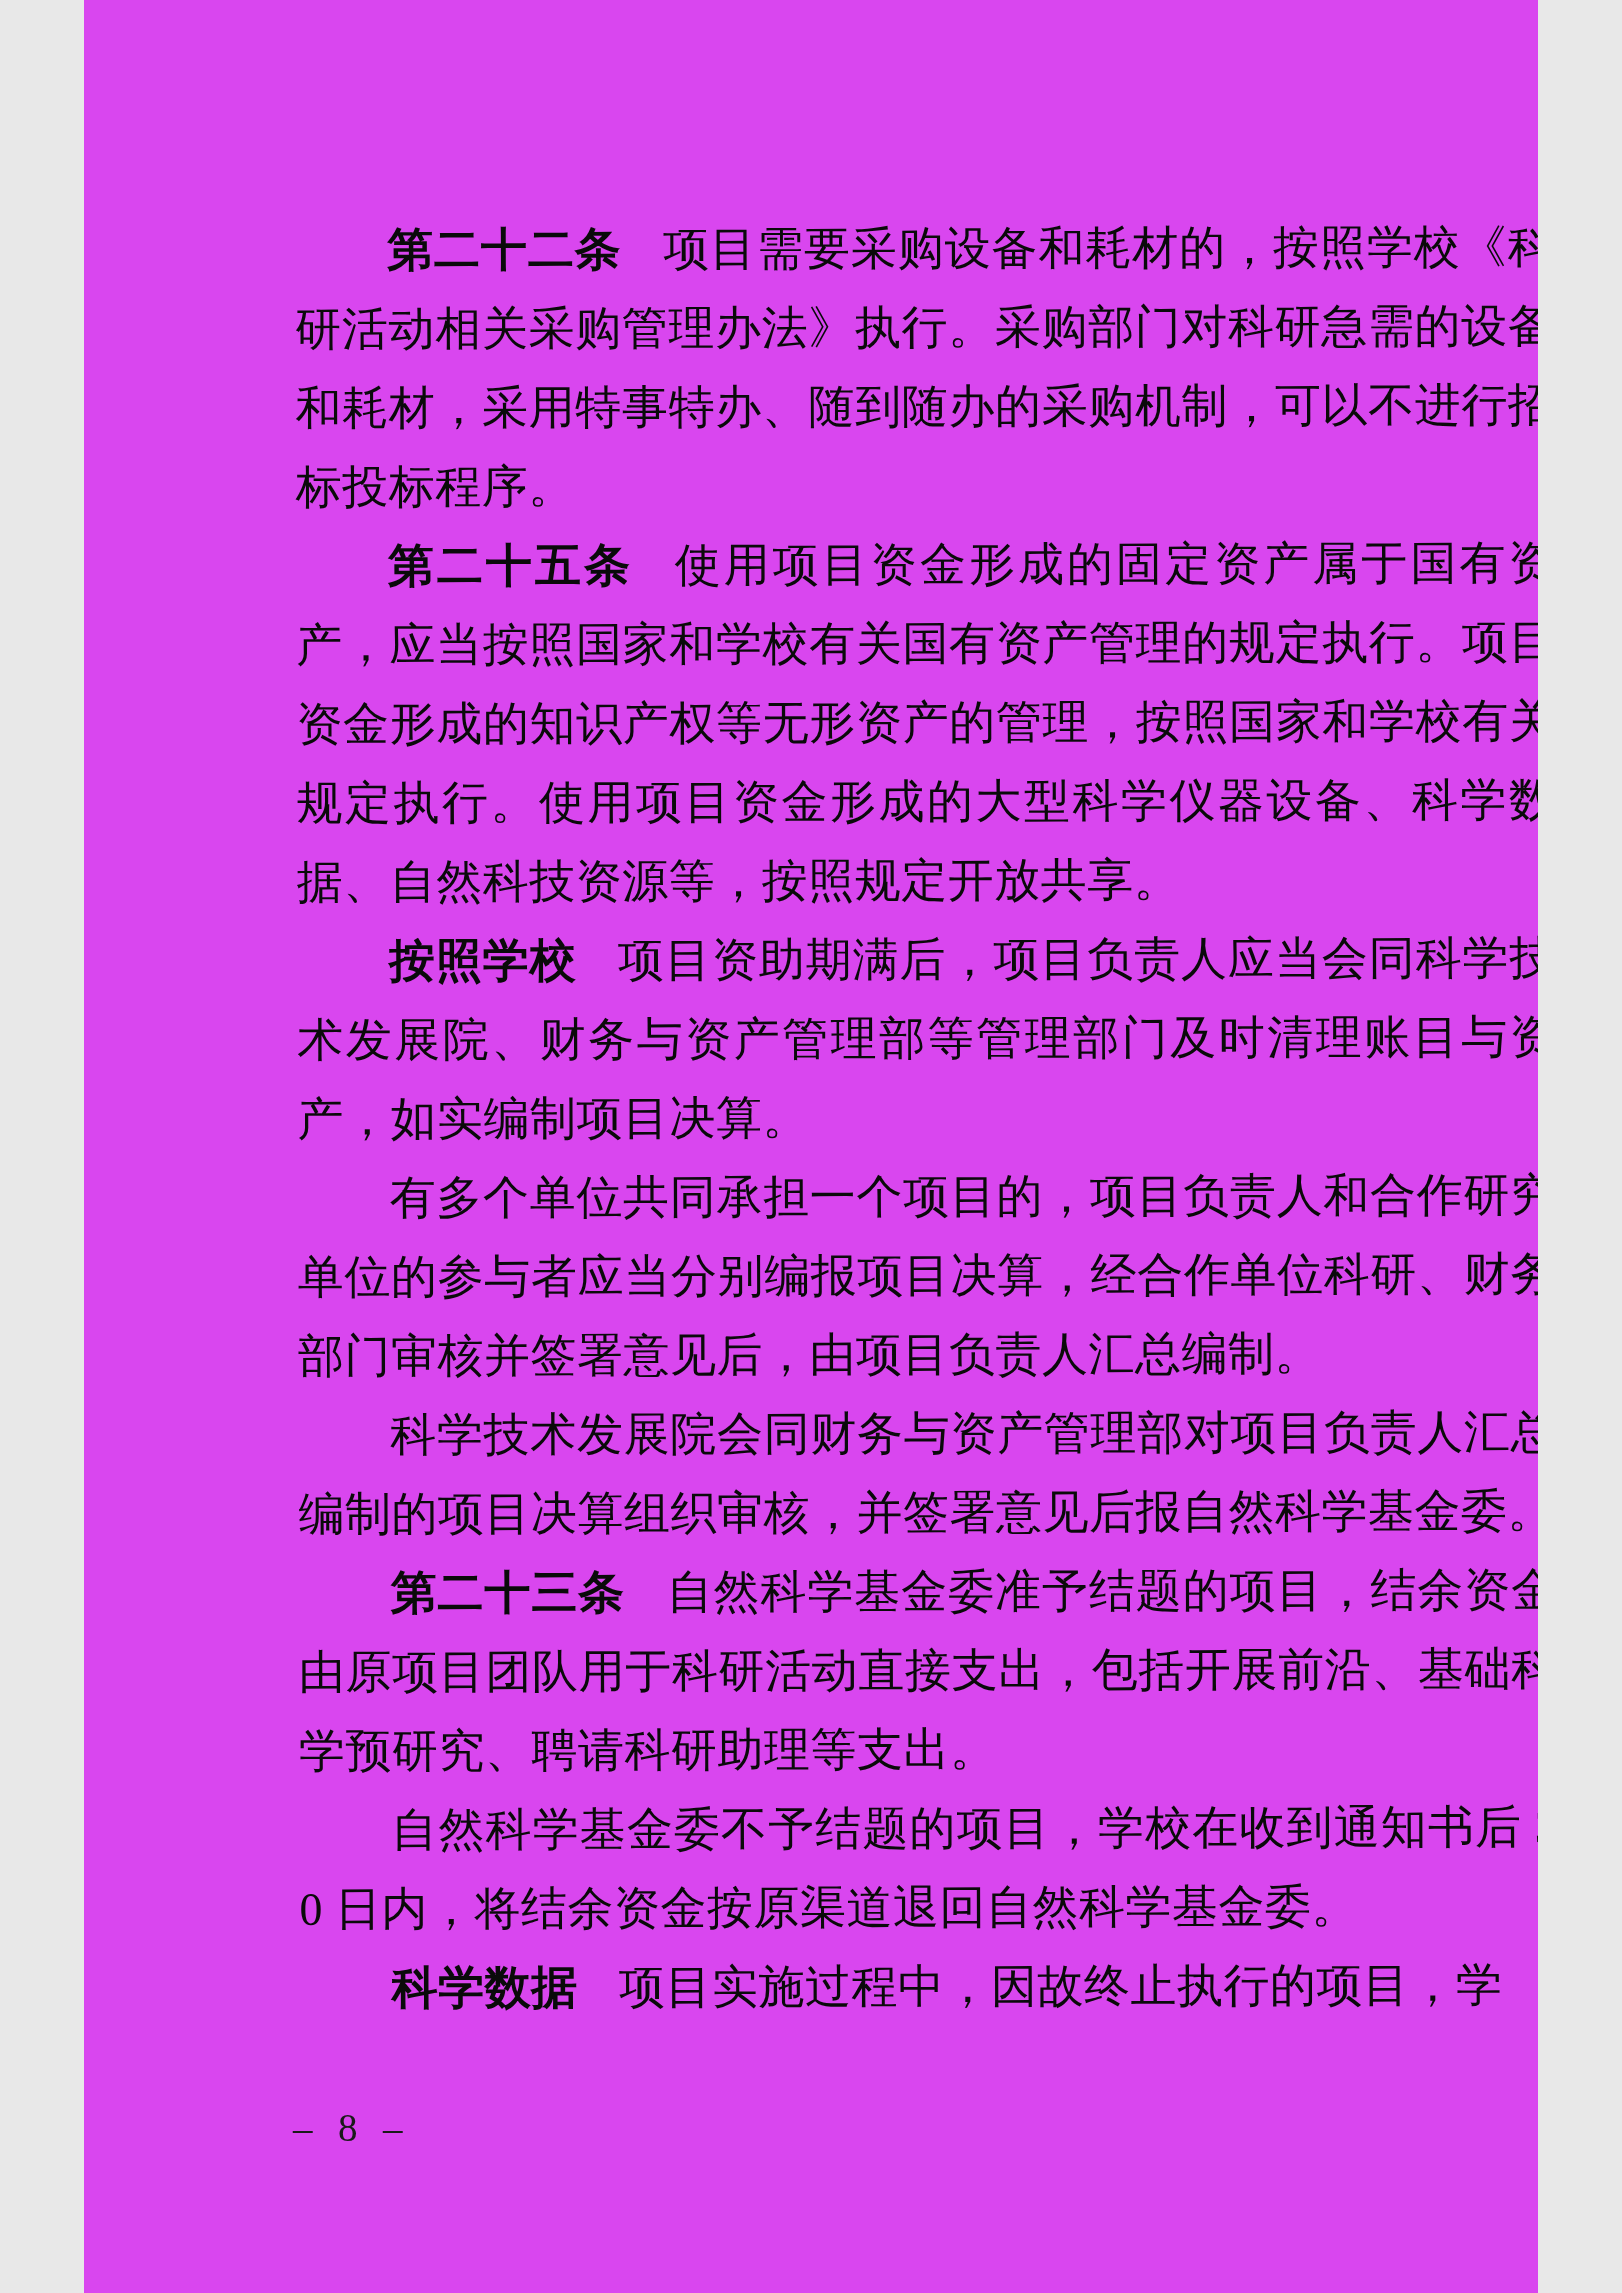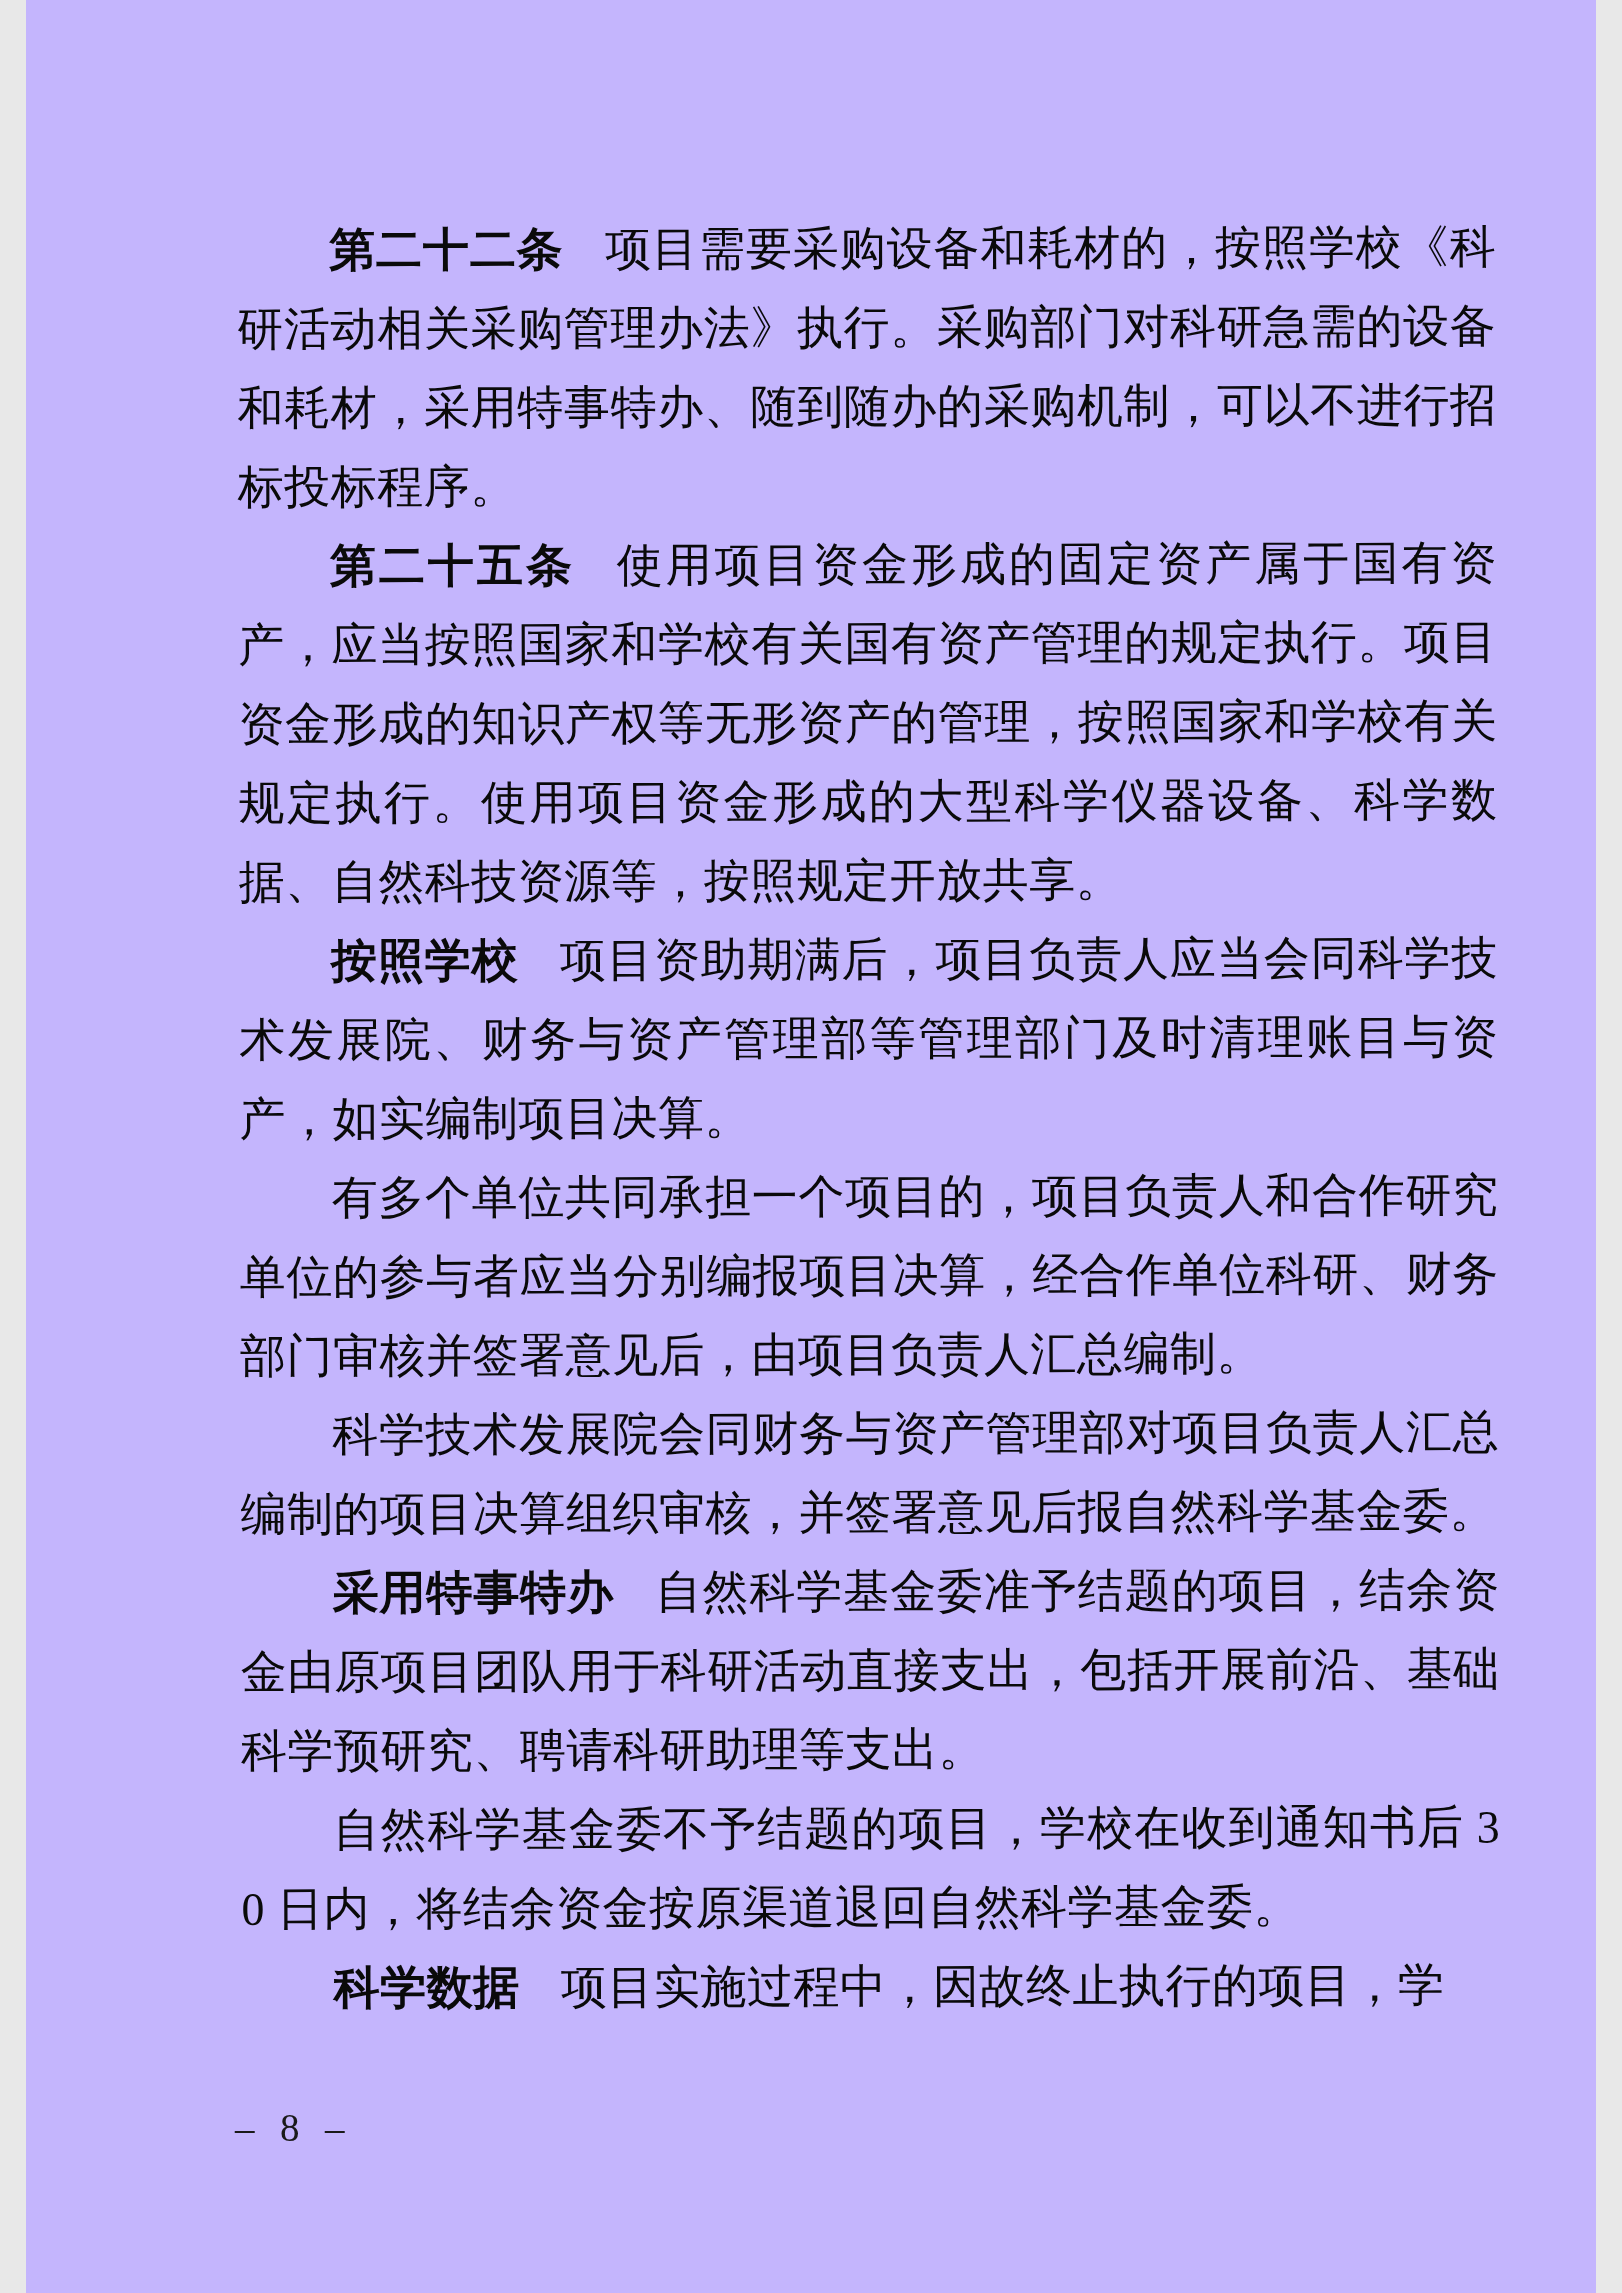--- a/index.html
+++ b/index.html
@@ -2,24 +2,24 @@
 <html lang="zh"><head>
 <meta charset="utf-8">
 <style>
   html, body {
     margin: 0;
     padding: 0;
     background: #e8e8e8;
   }
   .page {
     position: relative;
-    width: 1570px;
+    width: 1454px;
     height: 2294px;
     margin: 0 auto;
-    background: #c4b5fd;
+    background: #d946ef;
     overflow: hidden;
     font-family: "Liberation Serif", "DejaVu Serif", serif;
     color: #0a0a0a;
   }
   .content {
     position: absolute;
     left: 211px;
     top: 209px;
     width: 1259px;
     transform: rotate(-0.15deg);
@@ -55,19 +55,19 @@
 </head>
 <body>
 
 <div class="page">
   <div class="content">
     <p class="para"><span class="lead">第二十二条</span><span>项目需要采购设备和耗材的，按照学校《科研活动相关采购管理办法》执行。采购部门对科研急需的设备和耗材，采用特事特办、随到随办的采购机制，可以不进行招标投标程序。</span></p>
     <p class="para"><span class="lead">第二十五条</span><span>使用项目资金形成的固定资产属于国有资产，应当按照国家和学校有关国有资产管理的规定执行。项目资金形成的知识产权等无形资产的管理，按照国家和学校有关规定执行。使用项目资金形成的大型科学仪器设备、科学数据、自然科技资源等，按照规定开放共享。</span></p>
     <p class="para"><span class="lead">按照学校</span><span>项目资助期满后，项目负责人应当会同科学技术发展院、财务与资产管理部等管理部门及时清理账目与资产，如实编制项目决算。</span></p>
     <p class="para"><span class="lead"></span><span>有多个单位共同承担一个项目的，项目负责人和合作研究单位的参与者应当分别编报项目决算，经合作单位科研、财务部门审核并签署意见后，由项目负责人汇总编制。</span></p>
     <p class="para"><span class="lead"></span><span>科学技术发展院会同财务与资产管理部对项目负责人汇总编制的项目决算组织审核，并签署意见后报自然科学基金委。</span></p>
-    <p class="para"><span class="lead">采用特事特办</span><span>自然科学基金委准予结题的项目，结余资金由原项目团队用于科研活动直接支出，包括开展前沿、基础科学预研究、聘请科研助理等支出。</span></p>
+    <p class="para"><span class="lead">第二十三条</span><span>自然科学基金委准予结题的项目，结余资金由原项目团队用于科研活动直接支出，包括开展前沿、基础科学预研究、聘请科研助理等支出。</span></p>
     <p class="para"><span class="lead"></span><span>自然科学基金委不予结题的项目，学校在收到通知书后 30 日内，将结余资金按原渠道退回自然科学基金委。</span></p>
     <p class="para"><span class="lead">科学数据</span><span>项目实施过程中，因故终止执行的项目，学</span></p>
   </div>
   <div class="footer">– 8 –</div>
 </div>
 
 
 </body></html>

